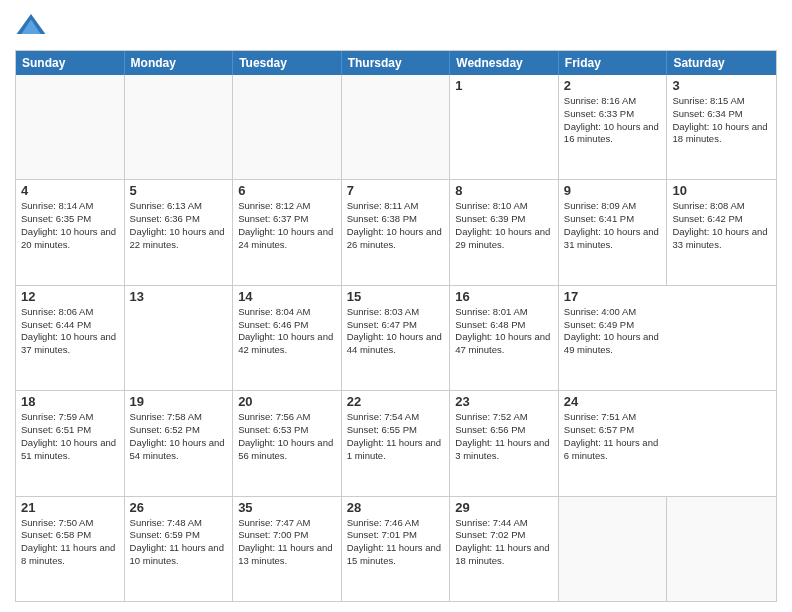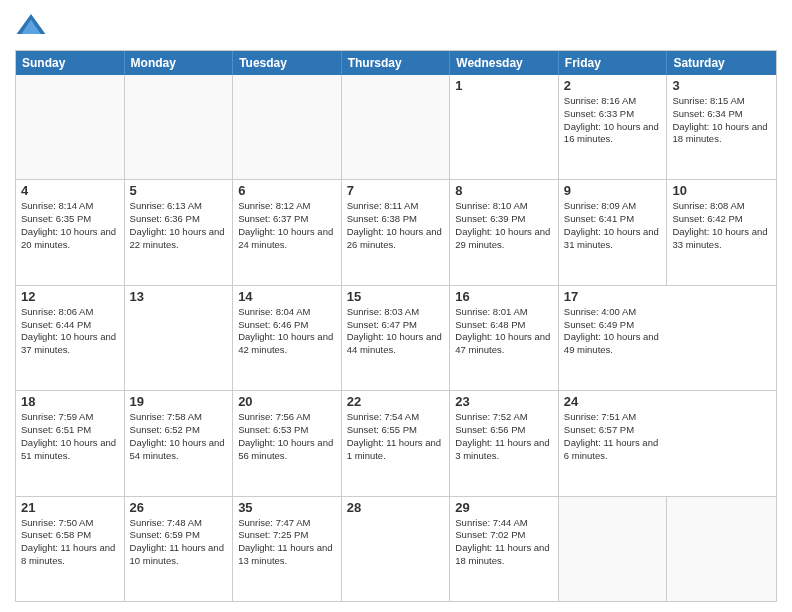--- a/index.html
+++ b/index.html
@@ -293,25 +293,28 @@
           </div>
           <div class="cal-cell">
             <div class="day-number">26</div>
             <div class="day-info">Sunrise: 7:48 AM
 Sunset: 6:59 PM
 Daylight: 11 hours and 10 minutes.</div>
           </div>
           <div class="cal-cell">
             <div class="day-number">35</div>
             <div class="day-info">Sunrise: 7:47 AM
-Sunset: 7:25 PM
+Sunset: 7:00 PM
 Daylight: 11 hours and 13 minutes.</div>
           </div>
           <div class="cal-cell">
             <div class="day-number">28</div>
+            <div class="day-info">Sunrise: 7:46 AM
+Sunset: 7:01 PM
+Daylight: 11 hours and 15 minutes.</div>
           </div>
           <div class="cal-cell">
             <div class="day-number">29</div>
             <div class="day-info">Sunrise: 7:44 AM
 Sunset: 7:02 PM
 Daylight: 11 hours and 18 minutes.</div>
           </div>
           <div class="cal-cell empty"></div>
           <div class="cal-cell empty"></div>
         </div>

